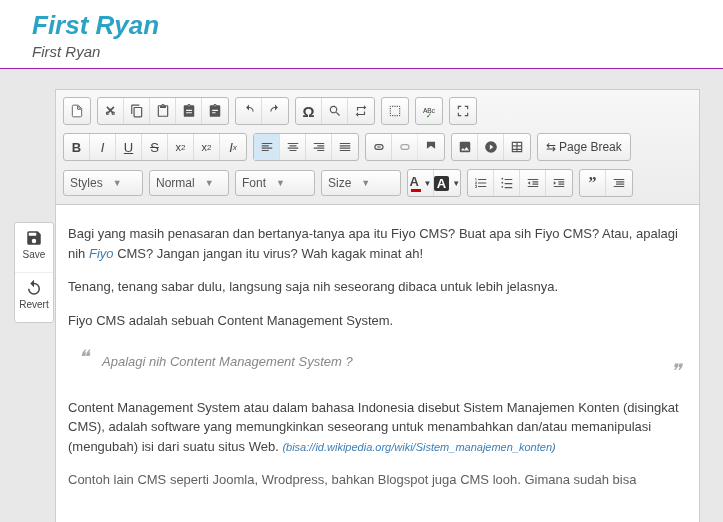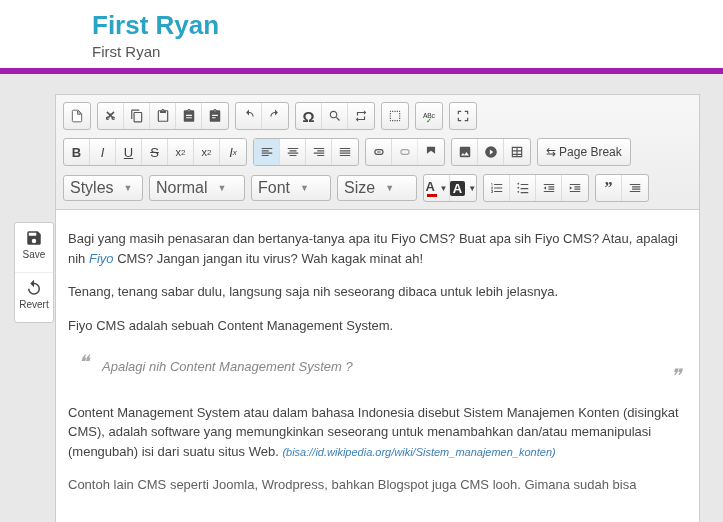--- a/index.html
+++ b/index.html
@@ -1,30 +1,30 @@
 <!DOCTYPE html>
 <html><head>
 <meta charset="utf-8">
 <style>
 * { box-sizing: border-box; margin: 0; padding: 0; }
 body { font-family: Arial, sans-serif; background: #e8e8e8; width: 723px; height: 522px; overflow: hidden; position: relative; }
-.header { background: #fff; padding: 10px 20px 8px 92px; border-bottom: 6px solid #a21caf; }
+.header { background: #fff; padding: 10px 20px 8px 32px; border-bottom: 1px solid #a21caf; font-style: italic; }
 .site-title { color: #2ba3c4; font-size: 26px; font-weight: bold; font-family: 'Segoe UI', Arial, sans-serif; }
 .site-subtitle { color: #555; font-size: 15px; margin-top: 2px; }
 .editor-wrap { margin: 20px 0 0 55px; width: 645px; background: #fff; border: 1px solid #ccc; }
 .toolbar { background: linear-gradient(#f7f7f7,#ececec); border-bottom: 1px solid #ccc; padding: 3px 4px; display: flex; flex-wrap: wrap; gap: 0; align-items: center; }
 .toolbar-row { display: flex; align-items: center; flex-wrap: nowrap; width: 100%; padding: 2px 0; }
 .btn-group { display: flex; border: 1px solid #bbb; border-radius: 3px; margin: 2px 3px; background: linear-gradient(#fff,#eee); }
 .btn { width: 26px; height: 26px; display: flex; align-items: center; justify-content: center; cursor: pointer; border-right: 1px solid #ddd; color: #444; font-size: 13px; }
 .btn:last-child { border-right: none; }
 .btn.active { background: #d4e7f5; }
 .btn svg { width: 14px; height: 14px; fill: #555; }
 .btn-wide { width: auto; padding: 0 8px; font-size: 12px; white-space: nowrap; }
 .combo { display: flex; align-items: center; border: 1px solid #bbb; border-radius: 3px; margin: 2px 3px; background: linear-gradient(#fff,#eee); height: 26px; padding: 0 6px; cursor: pointer; }
-.combo span { font-size: 16px; color: #555; margin-right: 10px; }
+.combo span { font-size: 12px; color: #555; margin-right: 10px; }
 .combo .arrow { font-size: 9px; color: #888; }
 .color-btn { display: flex; align-items: center; }
 .color-swatch { width: 10px; height: 3px; margin-left: 1px; }
 .content { padding: 19px 12px; font-size: 13px; color: #444; line-height: 1.5; }
 .content p { margin-bottom: 14px; }
 .content .link { color: #3b7fb8; font-style: italic; }
 .content .link2 { color: #3b7fb8; }
 .blockquote { margin: 12px 0 18px 14px; padding: 8px 20px; position: relative; color: #888; font-style: italic; font-size: 13px; }
 .blockquote .ql { position: absolute; left: -4px; top: -2px; font-size: 20px; color: #aaa; font-family: Georgia, serif; }
 .blockquote .qr { position: absolute; right: 6px; bottom: -6px; font-size: 20px; color: #aaa; font-family: Georgia, serif; }
@@ -215,21 +215,21 @@
             <span>Page Break</span>
           </div>
       </div>
     </div>
 
     <div class="toolbar-row">
       <div class="combo" style="width:80px;">
           <span>Styles</span>
           <span class="arrow">▼</span>
         </div>
-      <div class="combo" style="width:96px;">
+      <div class="combo" style="width:80px;">
           <span>Normal</span>
           <span class="arrow">▼</span>
         </div>
       <div class="combo" style="width:80px;">
           <span>Font</span>
           <span class="arrow">▼</span>
         </div>
       <div class="combo" style="width:80px;">
           <span>Size</span>
           <span class="arrow">▼</span>

